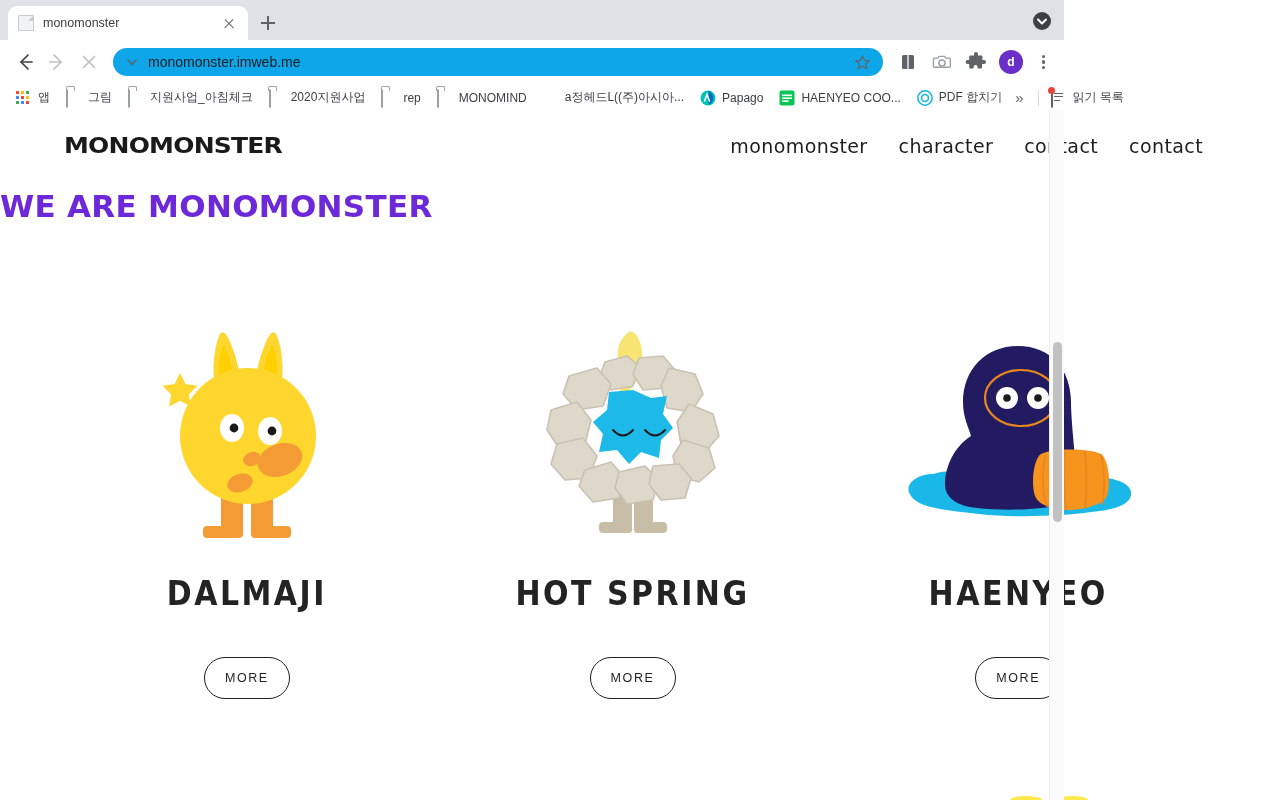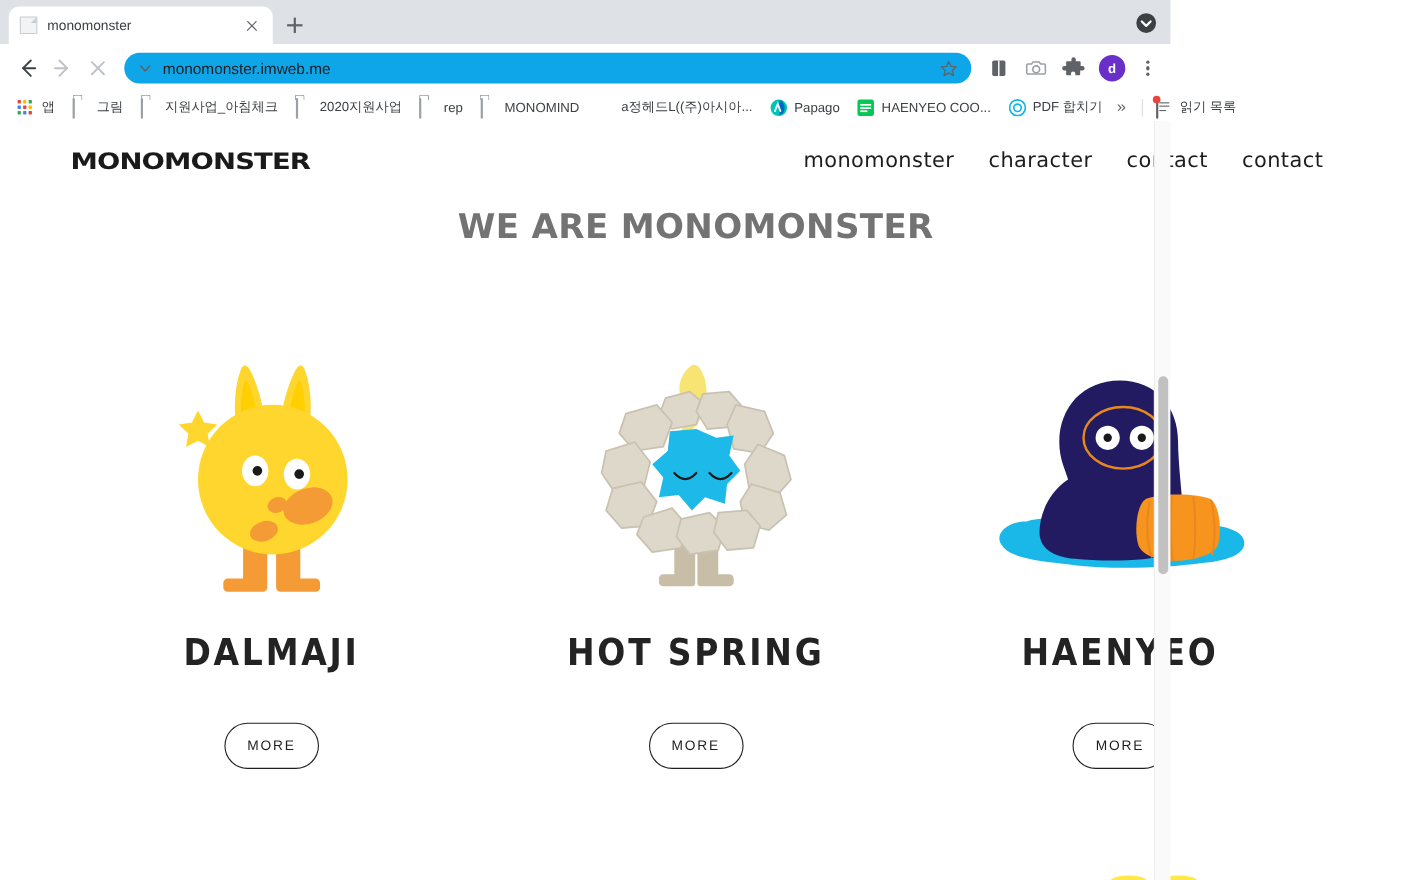--- a/index.html
+++ b/index.html
@@ -167,22 +167,22 @@
     transform-origin: left center;
   }
   .nav { display: flex; align-items: center; gap: 31px; }
   .nav a {
     font-family: "DejaVu Sans", sans-serif;
     font-size: 19px; color: #1d1d1d; text-decoration: none;
     letter-spacing: 0.4px; cursor: pointer;
   }
 
   .hero-title {
-    text-align: center; font-family: "DejaVu Sans", sans-serif;
-    font-weight: bold; font-size: 31px; color: #737373;
+    font-family: "DejaVu Sans", sans-serif;
+    font-weight: bold; font-size: 31px; color: #6d28d9;
     letter-spacing: 0.3px; margin-top: 6px;
   }
 
   .cards {
     display: flex; margin-top: 86px; padding: 0 54px;
   }
   .card { flex: 1; display: flex; flex-direction: column; align-items: center; }
   .card-art { height: 240px; display: flex; align-items: flex-end; justify-content: center; }
   .card-name {
     font-family: "DejaVu Sans", sans-serif;

